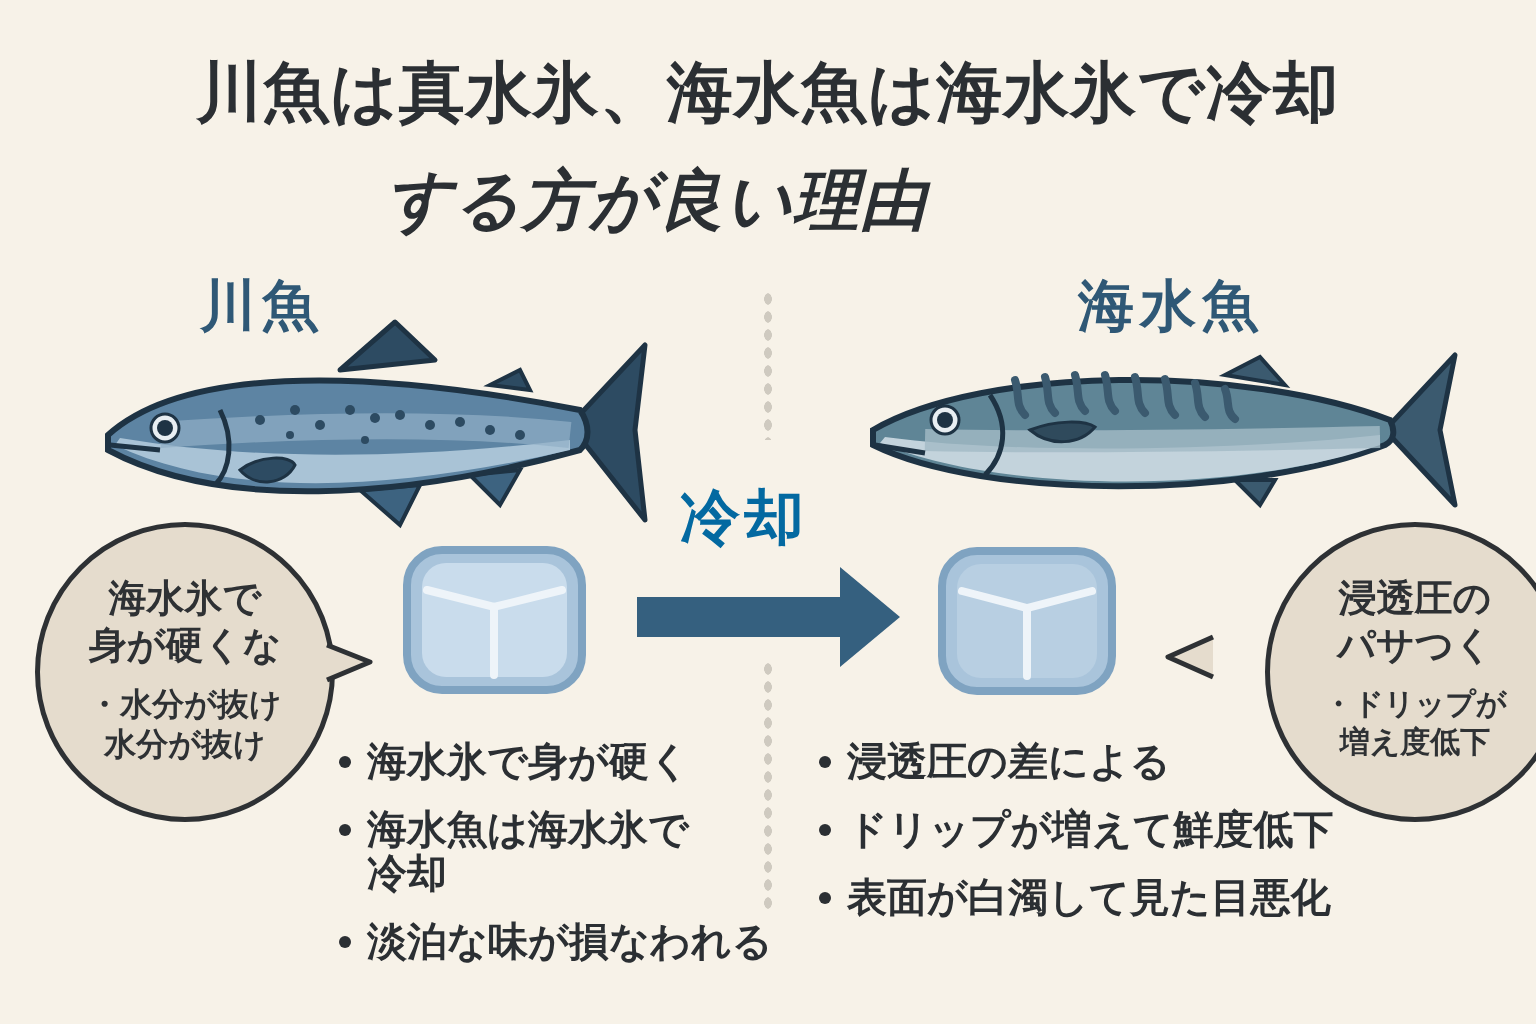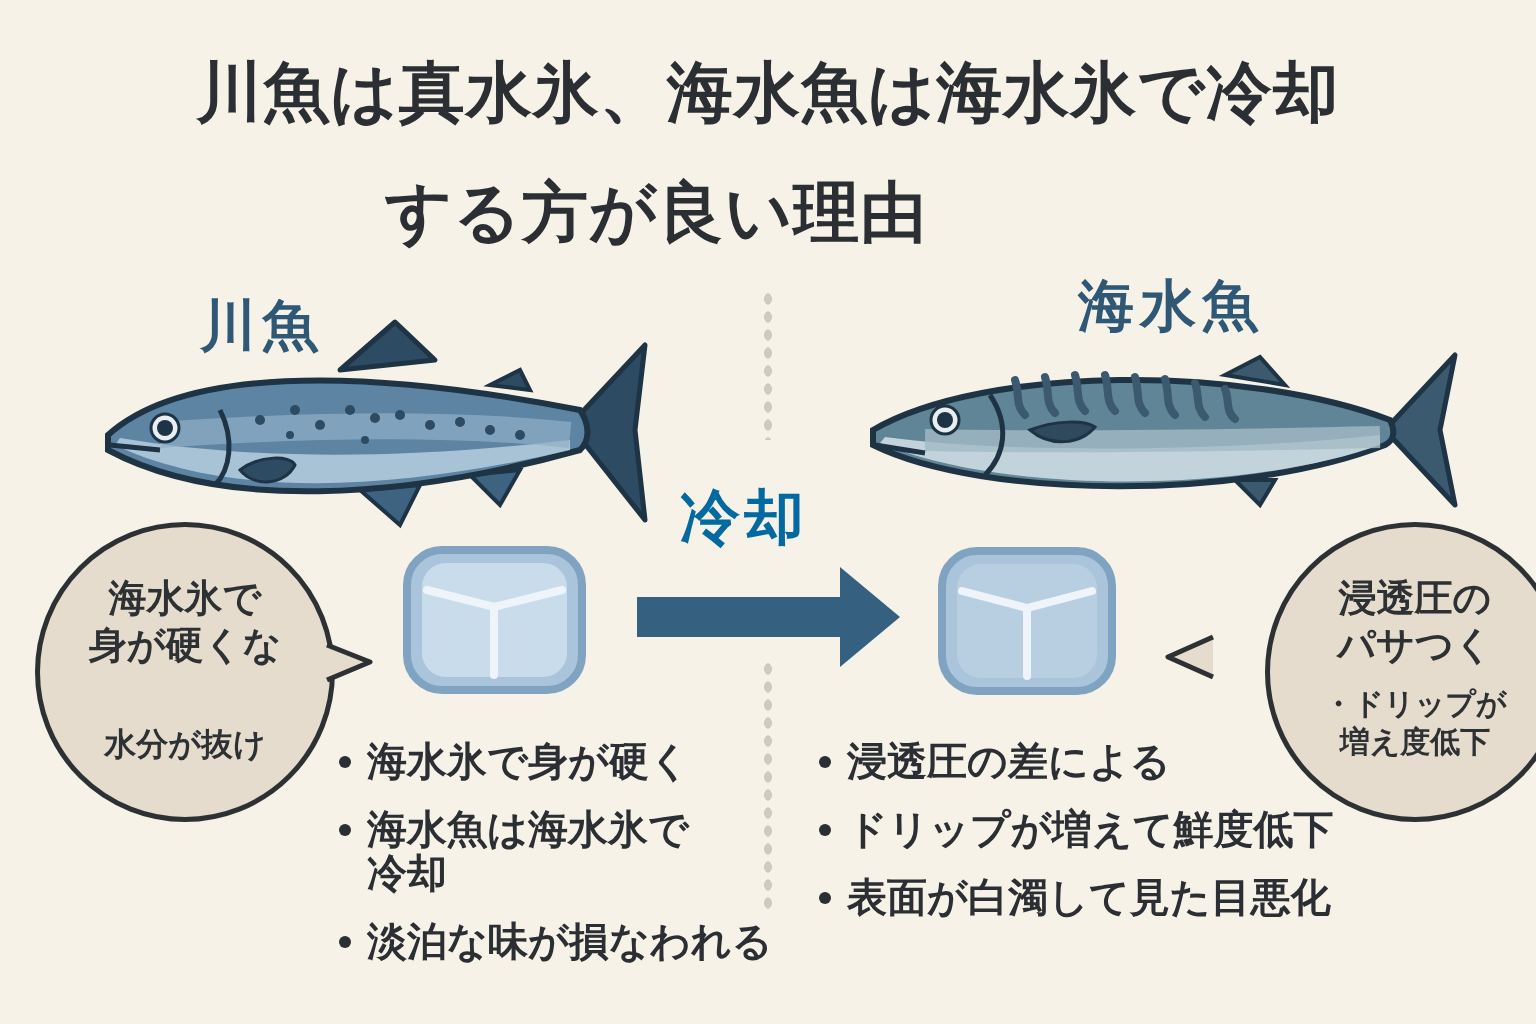--- a/index.html
+++ b/index.html
@@ -10,21 +10,21 @@
     position: relative;
     color: #2b2f33;
   }
   .abs { position: absolute; }
   .title {
     left: 0; width: 1536px; text-align: center;
     font-weight: bold; font-size: 66px; letter-spacing: 1px; line-height: 1;
     color: #2b2f33;
   }
   .title-1 { top: 60px; }
-  .title-2 { top: 180px; left: 385px; width: auto; text-align: center; }
+  .title-2 { top: 168px; left: 385px; width: auto; text-align: center; font-style: italic; }
   .section-title {
     font-weight: bold; font-size: 56px; color: #2f5876; letter-spacing: 6px; line-height: 1;
   }
   .divider-dots {
     width: 8px; left: 764px;
     background-image: radial-gradient(ellipse 4px 6px at center, #cfcac0 90%, transparent 100%);
     background-size: 8px 18px; background-repeat: repeat-y;
   }
   .cooling-label {
     left: 680px; top: 478px; font-size: 60px; font-weight: bold; color: #0369a1; letter-spacing: 4px;
@@ -47,21 +47,21 @@
 </style>
 </head>
 <body>
 
 <div class="abs title title-1">川魚は真水氷、海水魚は海水氷で冷却</div>
 <div class="abs title title-2">する方が良い理由</div>
 
 <div class="abs divider-dots" style="top:290px;height:150px;"></div>
 <div class="abs divider-dots" style="top:660px;height:250px;"></div>
 
-<div class="abs section-title" style="left:200px;top:278px;margin-top:20px;">川魚</div>
+<div class="abs section-title" style="left:200px;top:278px;">川魚</div>
 
 <svg class="abs" style="left:100px;top:310px;" width="560" height="230" viewBox="0 0 560 230">
 
   <path d="M240 60 L295 12 L335 50 Z" fill="#2d4b62" stroke="#1e3344" stroke-width="5" stroke-linejoin="round"></path>
 
   <path d="M390 75 L420 60 L430 80 Z" fill="#2d4b62" stroke="#1e3344" stroke-width="4"></path>
 
   <path d="M470 115 L545 35 L535 120 L545 210 Z" fill="#2d4b62" stroke="#1e3344" stroke-width="5" stroke-linejoin="round"></path>
 
   <path d="M260 180 L300 215 L320 175 Z" fill="#3d6380" stroke="#1e3344" stroke-width="4"></path>
@@ -93,20 +93,21 @@
   <path d="M120 100 C 135 130, 130 160, 115 175" stroke="#1e3344" stroke-width="5" fill="none"></path>
 
   <path d="M10 135 L 60 140" stroke="#1e3344" stroke-width="5"></path>
 
   <path d="M140 160 C 160 145, 190 145, 195 155 C 185 175, 155 178, 140 160 Z" fill="#2d4b62" stroke="#1e3344" stroke-width="3"></path>
 </svg>
 
 <div class="abs bubble" style="left:35px;top:522px;width:300px;height:300px;">
   <div class="bubble-text" style="top:97px;font-size:38px;">身が硬くな</div>
   <div class="bubble-text" style="top:50px;font-size:38px;">海水氷で</div>
+  <div class="bubble-text" style="top:160px;font-size:32px;">・水分が抜け</div>
   <div class="bubble-text" style="top:200px;font-size:32px;">水分が抜け</div>
 </div>
 <svg class="abs" style="left:325px;top:640px;" width="50" height="50" viewBox="0 0 50 50">
   <path d="M2 5 L45 22 L2 40" fill="#e5dccd" stroke="#2e3134" stroke-width="5" stroke-linejoin="round"></path>
 </svg>
 
 <svg class="abs" style="left:402px;top:545px;" width="185" height="150" viewBox="0 0 185 150">
   <rect x="5" y="5" width="175" height="140" rx="35" fill="#a9c4db" stroke="#7fa3c1" stroke-width="8"></rect>
   <rect x="20" y="18" width="145" height="114" rx="24" fill="#c9dcec"></rect>
   <path d="M25 45 L92 62 L160 45" stroke="#eef4f9" stroke-width="8" fill="none" stroke-linecap="round"></path>

